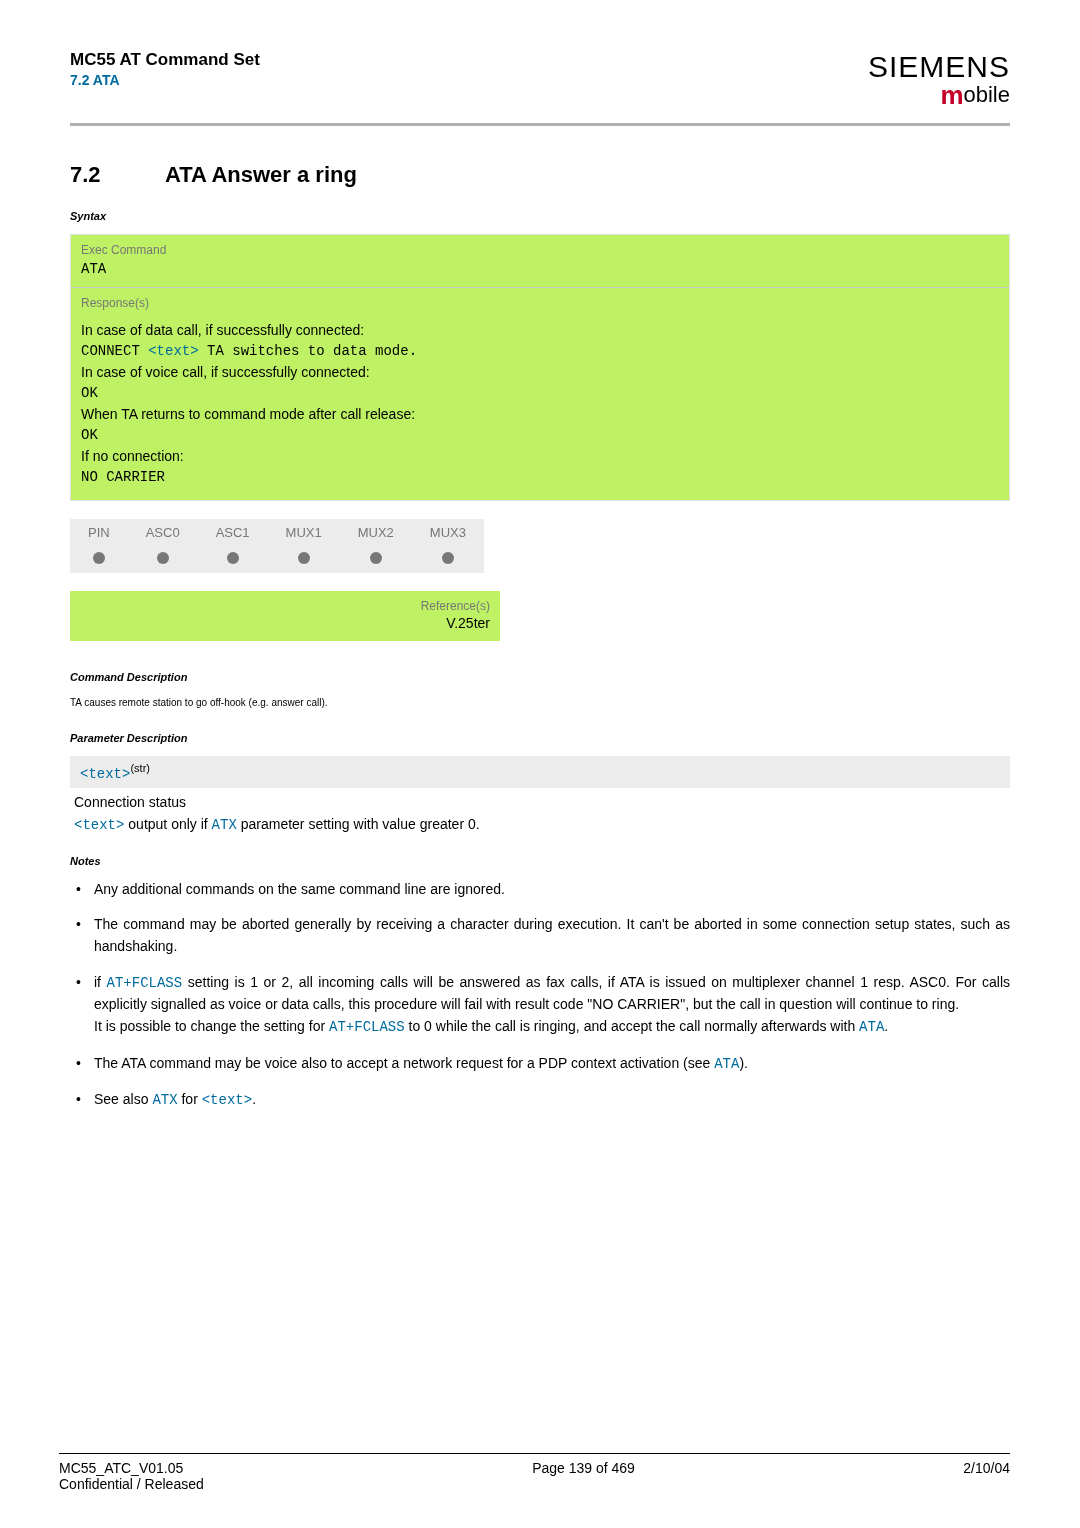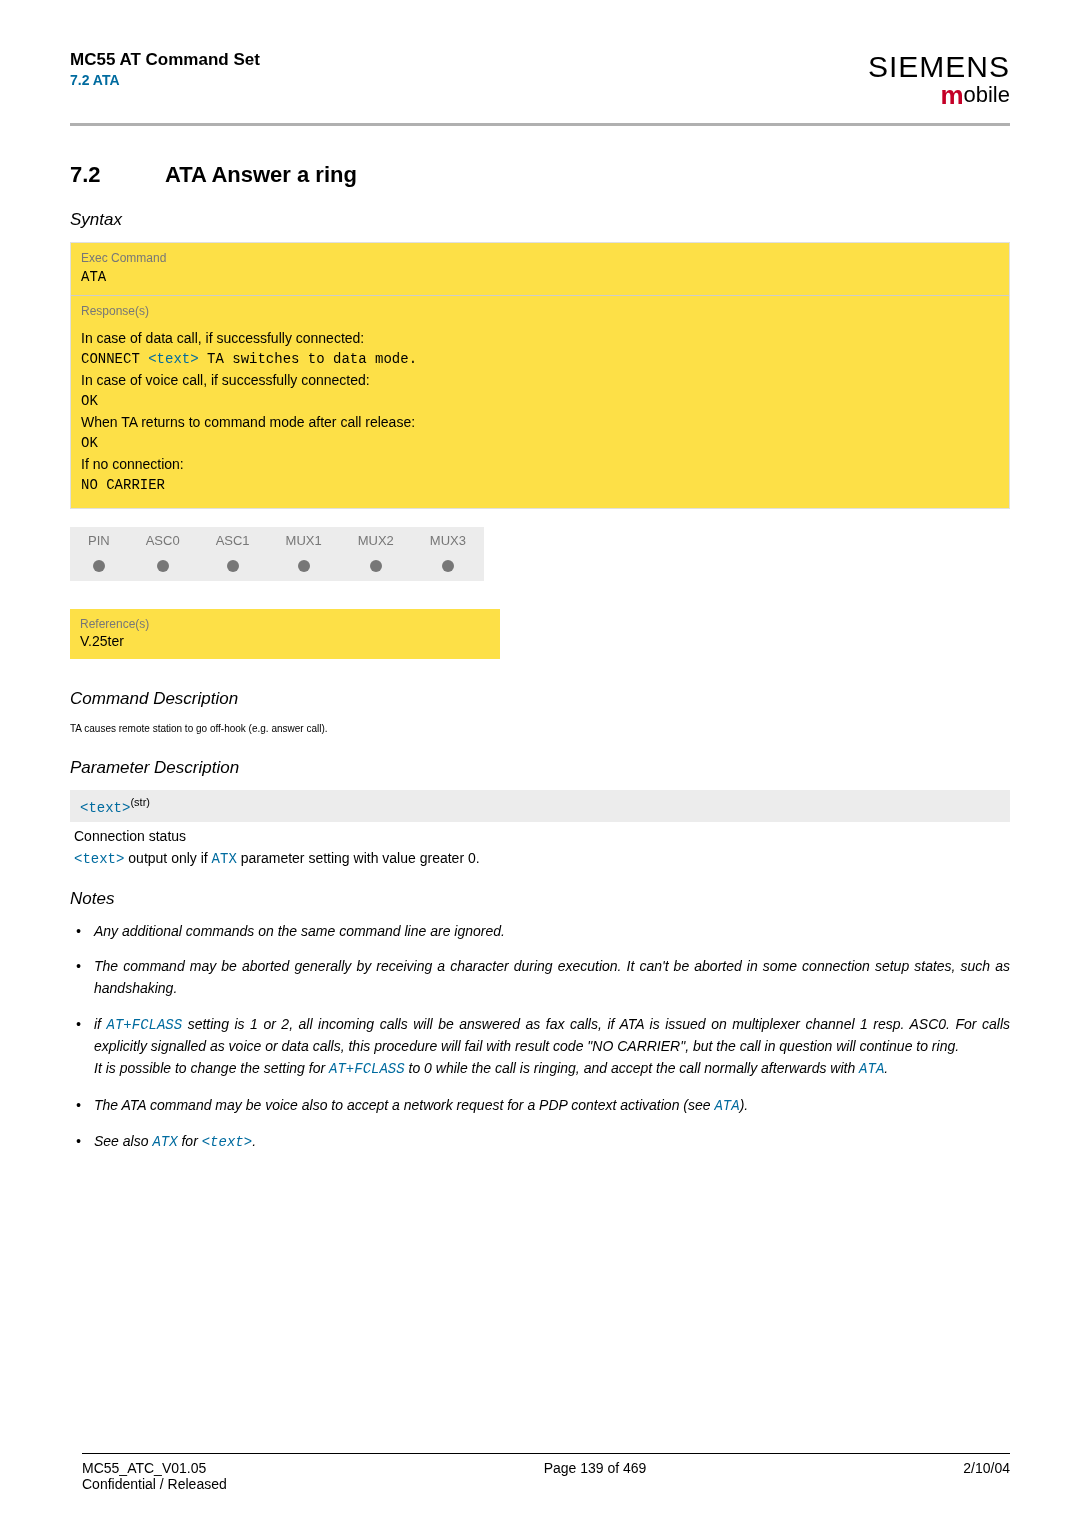--- a/index.html
+++ b/index.html
@@ -23,50 +23,50 @@
   .header-left .section-ref { font-weight: bold; font-size: 14px; color: #006b9f; margin-top: 2px; }
   .header-right { text-align: right; }
   .brand { font-family: Arial, sans-serif; font-weight: normal; font-size: 30px; letter-spacing: 1px; color: #000; }
   .subbrand { font-size: 22px; color: #000; margin-top: -4px; }
   .subbrand .m-red { color: #c40027; font-size: 26px; font-weight: bold; vertical-align: -2px; }
   .header-rule { border: none; border-top: 3px solid #b0b0b0; margin-top: 4px; }
 
   .main { margin-top: 36px; }
   .section-title { font-size: 22px; font-weight: bold; }
   .section-title .num { display: inline-block; width: 95px; }
-  .subhead { font-style: italic; font-weight: normal; font-size: 17px; margin-top: 22px; margin-bottom: 12px; }
+  .subhead { font-style: italic; font-weight: bold; font-size: 11px; margin-top: 22px; margin-bottom: 12px; }
 
-  .syntax-box { background: #fde047; border: 1px solid #e0e0e0; }
+  .syntax-box { background: #bef264; border: 1px solid #e0e0e0; }
   .syntax-box .sb-label { color: #777; font-size: 12px; padding: 8px 10px 4px 10px; }
   .syntax-box .sb-code { font-family: "Courier New", monospace; font-size: 14px; padding: 0 10px 10px 10px; }
   .syntax-box .sb-sep { border-top: 1px solid #ccc; }
   .syntax-box .sb-body { padding: 6px 10px 12px 10px; line-height: 1.5; }
   .mono { font-family: "Courier New", monospace; }
   .tag-link { color: #006b9f; font-family: "Courier New", monospace; }
 
   .compat-table { margin-top: 18px; border-collapse: collapse; }
   .compat-table td, .compat-table th { padding: 6px 18px; text-align: center; font-size: 13px; background: #ececec; }
   .compat-table th { font-weight: normal; color: #777; }
   .dot { display: inline-block; width: 12px; height: 12px; border-radius: 50%; background: #777; }
 
-  .ref-box { margin-top: 28px; background: #fde047; display: inline-block; min-width: 430px; }
+  .ref-box { margin-top: 18px; background: #bef264; display: inline-block; min-width: 430px; text-align: right; }
   .ref-box .rb-label { color: #777; font-size: 12px; padding: 8px 10px 2px 10px; }
   .ref-box .rb-body { padding: 0 10px 10px 10px; font-size: 14px; }
 
   .body-text { margin-top: 12px; line-height: 1.5; font-size: 10px; }
   .param-box { background: #ececec; padding: 6px 10px; margin-top: 10px; }
   .param-box .sup { font-size: 11px; vertical-align: super; }
   .param-desc { margin-top: 6px; padding-left: 4px; }
 
   .notes-list { margin-top: 10px; padding-left: 0; list-style: none; }
-  .notes-list li { position: relative; padding-left: 24px; margin-bottom: 14px; line-height: 1.55; text-align: justify; font-style: italic; }
+  .notes-list li { position: relative; padding-left: 24px; margin-bottom: 14px; line-height: 1.55; text-align: justify; }
   .notes-list li::before { content: "•"; position: absolute; left: 6px; top: 0; }
   .link { color: #006b9f; }
 
-  .footer { position: absolute; bottom: 36px; left: 82px; right: 70px; }
+  .footer { position: absolute; bottom: 36px; left: 59px; right: 70px; }
   .footer-rule { border: none; border-top: 1px solid #000; margin-bottom: 6px; }
   .footer-row { display: flex; justify-content: space-between; font-size: 14px; }
 </style>
 </head>
 <body>
 
 <div class="header">
   <div class="header-left">
     <div class="doc-title">MC55 AT Command Set</div>
     <div class="section-ref">7.2 ATA</div>

